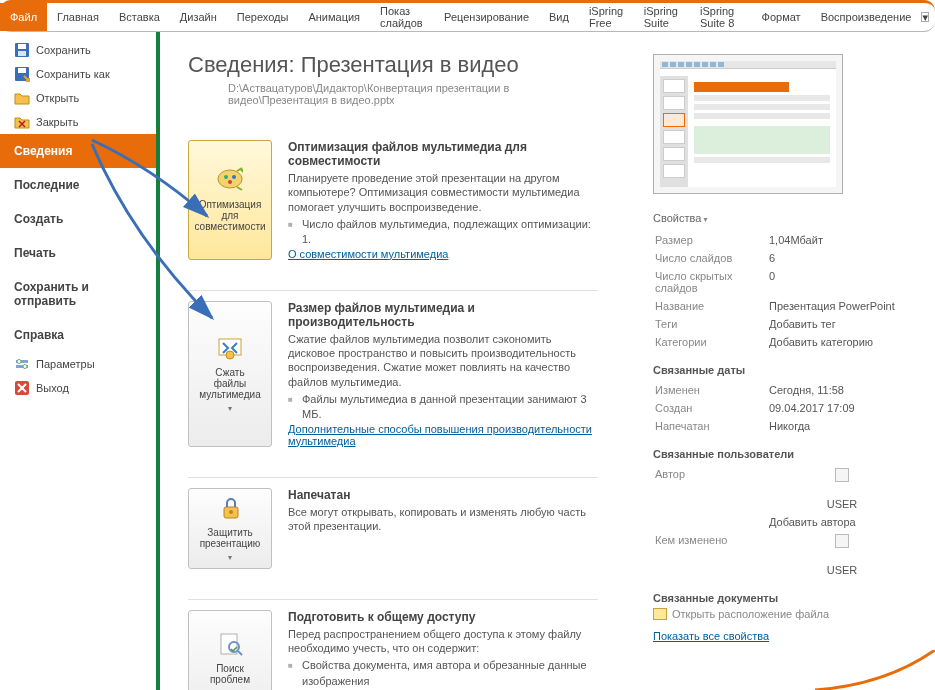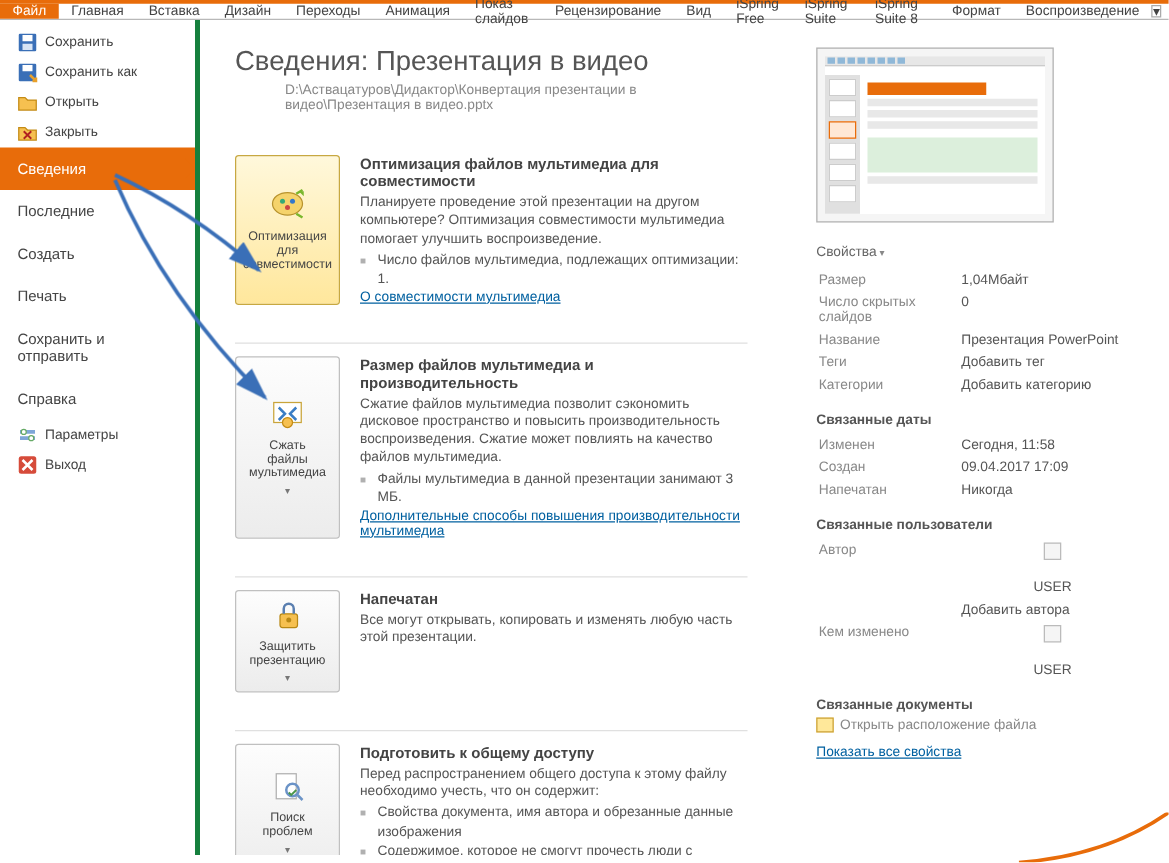--- a/index.html
+++ b/index.html
@@ -8,26 +8,27 @@
     font-size: 11px;
     background: #fff;
     width: 935px;
     height: 690px;
     overflow: hidden;
     color: #444;
     position: relative;
   }
   
   .ribbon {
-    height: 16px;
+    height: 32px;
     background: #fff;
     border-top: 3px solid #e86c0a;
     border-bottom: 1px solid #b8b8b8;
     display: flex;
     align-items: center;
+    border-radius: 11px;
   }
   .ribbon-tab {
     padding: 0 10px;
     height: 100%;
     display: flex;
     align-items: center;
     color: #444;
     cursor: pointer;
     font-size: 11px;
   }
@@ -56,21 +57,21 @@
   .side-item {
     display: flex;
     align-items: center;
     padding: 4px 14px;
     color: #444;
     cursor: pointer;
     font-size: 11px;
     gap: 6px;
   }
   .side-item.icon-only .icon-wrap { width: 16px; height: 16px; }
-  .side-item.text-only { padding: 10px 14px; font-size: 12px; }
+  .side-item.text-only { padding: 10px 14px; font-size: 12px; font-weight: bold; }
   .side-item.active {
     background: #e86c0a;
     color: #fff;
     position: relative;
   }
   .side-item.active::after {
     content: '';
     position: absolute;
     right: -8px; top: 50%; transform: translateY(-50%);
     border: 8px solid transparent;
@@ -406,20 +407,24 @@
       </div>
     </div>
     <div class="props-title">Свойства</div>
     <table class="prop-table">
       <tbody>
           <tr>
             <td>Размер</td>
             <td>1,04Мбайт</td>
           </tr>
       <tr>
+            <td>Число слайдов</td>
+            <td>6</td>
+          </tr>
+      <tr>
             <td>Число скрытых слайдов</td>
             <td>0</td>
           </tr>
       <tr>
             <td>Название</td>
             <td>Презентация PowerPoint</td>
           </tr>
       <tr>
             <td>Теги</td>
             <td class="placeholder">Добавить тег</td>

